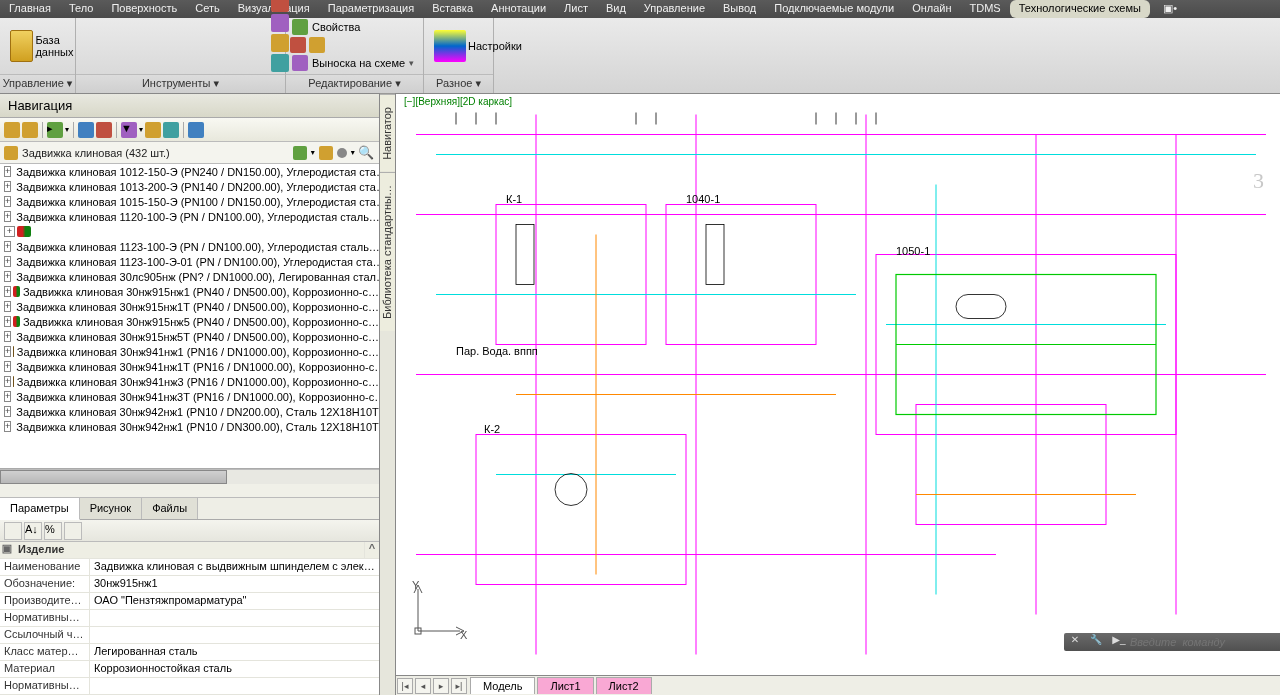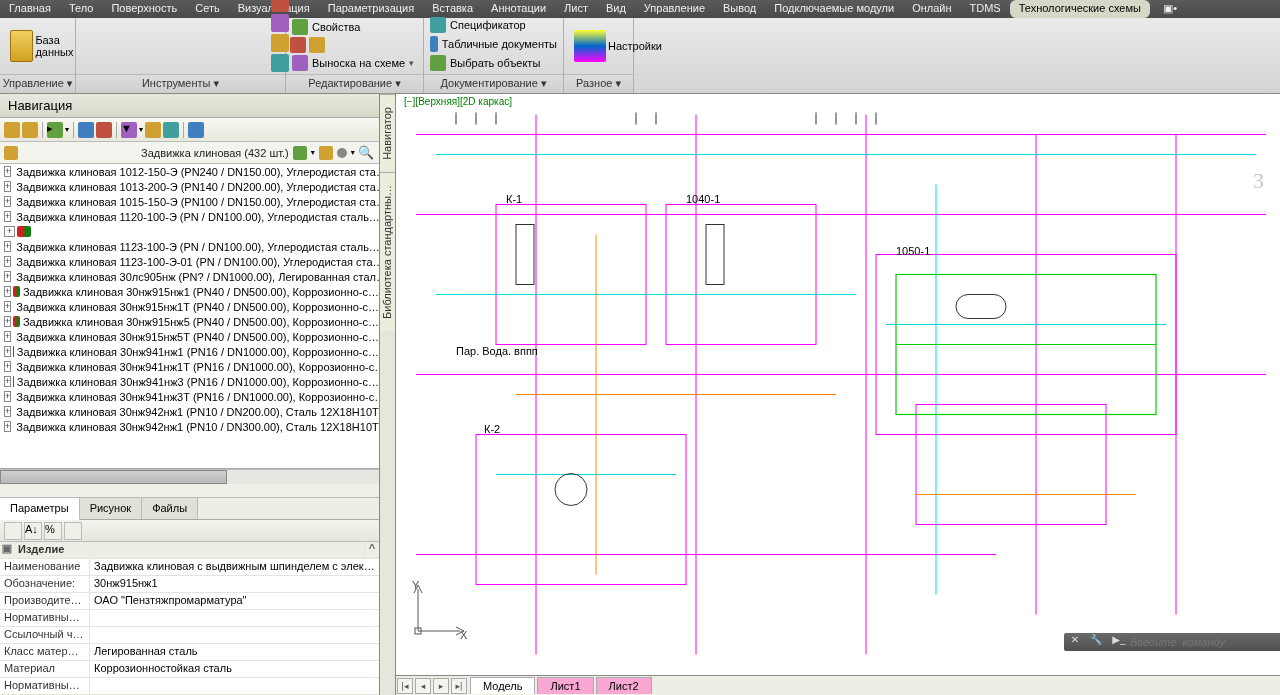--- a/index.html
+++ b/index.html
@@ -18,21 +18,21 @@
 .smbtn .ic { width:16px; height:16px; }
 .iconstrip { display:flex; flex-wrap:wrap; gap:2px; width:120px; }
 .iconstrip .ic { width:18px; height:18px; }
 .dd::after { content:" ▾"; font-size:9px; color:#555; }
 .left { position:absolute; left:0; top:94px; width:380px; height:601px; background:#f5f5f0; border-right:1px solid #888; display:flex; flex-direction:column; }
 .navhead { background:linear-gradient(#e8e8e0,#d8d8c8); border-bottom:1px solid #aaa; padding:4px 8px; font-size:13px; }
 .navtb { height:24px; border-bottom:1px solid #bbb; display:flex; align-items:center; gap:2px; padding:0 4px; background:linear-gradient(#f8f8f2,#e8e8dc); }
 .navtb .ic { width:16px; height:16px; }
 .navtb .sep { width:1px; height:16px; background:#aaa; margin:0 2px; }
 .navpath { height:22px; display:flex; align-items:center; padding:0 4px; gap:4px; border-bottom:1px solid #bbb; background:#f4f4ee; }
-.navpath .pth { flex:1; font-size:11px; color:#222;text-align:right; }
+.navpath .pth { flex:1; font-size:11px; color:#222; }
 .tree { flex:1; overflow:auto; background:#fff; border-bottom:1px solid #aaa; }
 .tnode { display:flex; align-items:center; height:15px; padding-left:4px; white-space:nowrap; }
 .tnode .exp { width:11px; height:11px; border:1px solid #888; margin-right:2px; font-size:9px; line-height:9px; text-align:center; color:#444; background:#fff; display:inline-block; }
 .tnode .tic { width:14px; height:11px; margin-right:3px; background:linear-gradient(90deg,#d02020 40%,#108010 60%); border-radius:2px; }
 .tnode .tlbl { font-size:11px; color:#000; }
 .hscroll { height:15px; background:#e8e8e2; border-top:1px solid #bbb; display:flex; }
 .hscroll .thumb { height:100%; background:linear-gradient(#d0d0d0,#b8b8b8); border:1px solid #888; }
 .tabsb { height:22px; display:flex; background:#eeeee6; border-bottom:1px solid #aaa; }
 .tabsb .tab { padding:4px 10px; border-right:1px solid #bbb; background:#e0e0d6; }
 .tabsb .tab.act { background:#fff; border-bottom:1px solid #fff; margin-bottom:-1px; }
@@ -134,37 +134,20 @@
           <span class="ic sm3" style="width:16px;height:16px"></span>
           <span class="ic sm5" style="width:16px;height:16px"></span>
         </div>
       <div class="smbtn dd">
           <span class="ic sm4"></span>
           <span>Выноска на схеме</span>
         </div>
     </div>
     <div class="glabel">Редактирование ▾</div>
   </div>
-  <div class="rgroup" style="width:140px">
-    <div class="gbody" style="flex-direction:column;align-items:stretch;gap:1px;">
-      <div class="smbtn">
-          <span class="ic sm6"></span>
-          <span>Спецификатор</span>
-        </div>
-      <div class="smbtn">
-          <span class="ic sm1"></span>
-          <span>Табличные документы</span>
-        </div>
-      <div class="smbtn">
-          <span class="ic sm2"></span>
-          <span>Выбрать объекты</span>
-        </div>
-    </div>
-    <div class="glabel">Документирование ▾</div>
-  </div>
   <div class="rgroup" style="width:70px">
     <div class="gbody">
         <div class="bigbtn">
           <span class="ic" style="width:32px;height:32px;background:linear-gradient(#ff3,#06c,#f0f)"></span>
           <span>Настройки</span>
         </div>
       </div>
     <div class="glabel">Разное ▾</div>
   </div>
 </div>

